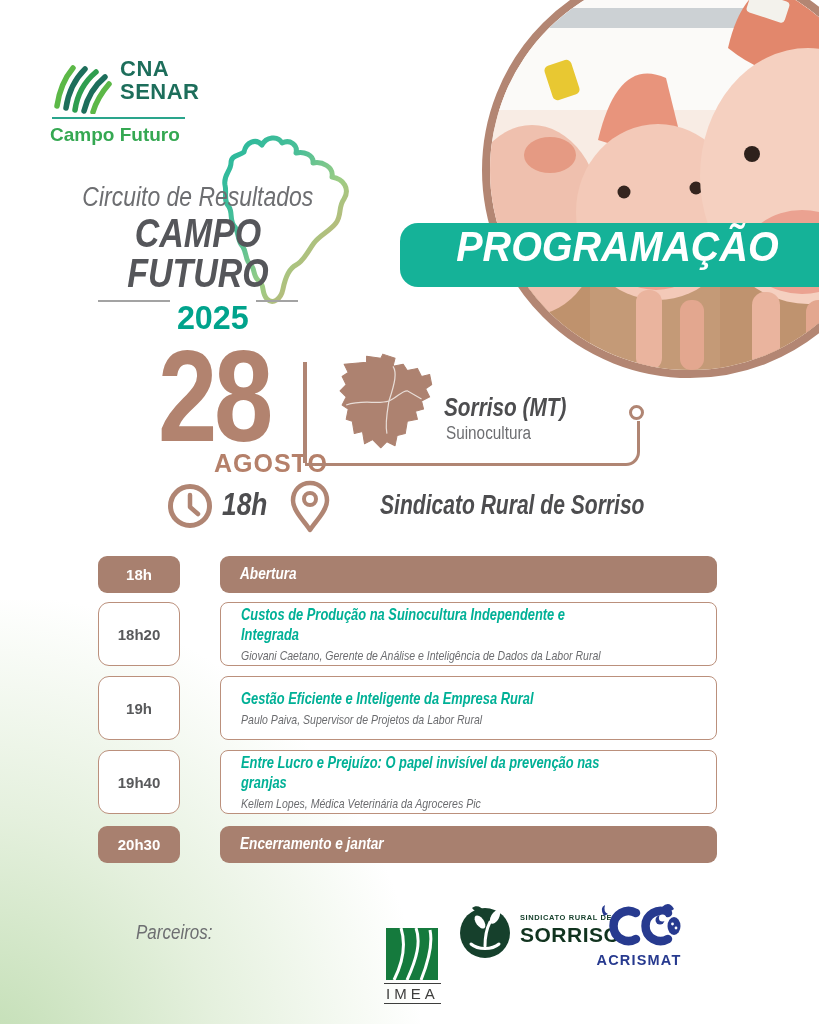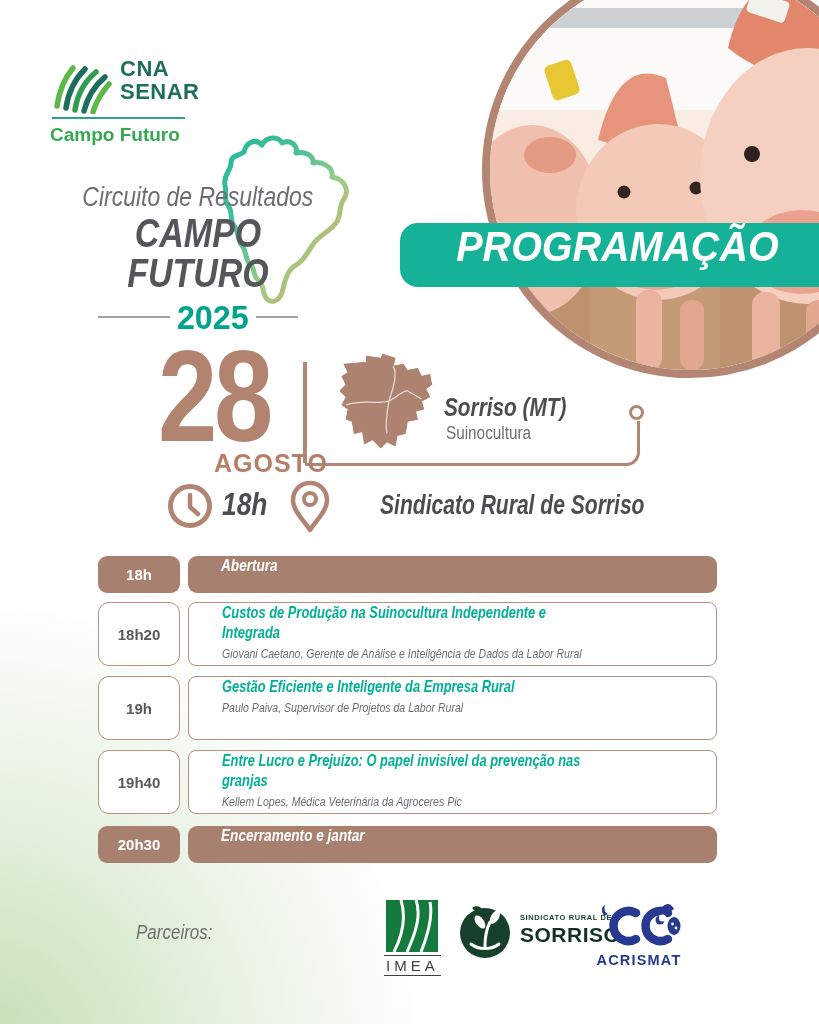--- a/index.html
+++ b/index.html
@@ -16,21 +16,21 @@
   .cna-text{margin-left:8px;margin-top:2px;font-weight:bold;font-size:22px;line-height:1.04;
     color:#1d6e5b;letter-spacing:.5px;}
   .logo-rule{left:52px;top:117px;width:133px;height:2px;background:#2aa58c;z-index:3;}
   .campo-futuro{left:50px;top:124px;font-size:19px;font-weight:bold;color:#35a852;z-index:3;}
 
   
   .brazil{left:192px;top:124px;z-index:1;}
   .title-wrap{left:48px;top:182px;width:300px;text-align:center;z-index:2;}
   .t1{font-style:italic;font-size:27px;color:#6d6e71;}
   .t2{font-style:italic;font-weight:bold;font-size:40px;color:#55565a;margin-top:0px;line-height:1.0;}
-  .t3row{display:flex;align-items:center;justify-content:center;margin-top:7px;}
+  .t3row{display:flex;align-items:flex-start;justify-content:center;margin-top:7px;}
   .dash{height:2px;background:#a3a3a3;}
   .t3{font-weight:bold;font-size:34px;color:#00a38c;margin:0 5px;line-height:1;}
 
   .cx{display:inline-block;transform-origin:center center;}
   .cxl{display:inline-block;transform-origin:left center;}
   .s94{transform:scaleX(.94);} .s85{transform:scaleX(.85);} .s95{transform:scaleX(.95);}
   .s82{transform:scaleX(.82);} .s80{transform:scaleX(.80);} .s78{transform:scaleX(.78);}
 
   
   .pig-circle{left:482px;top:-38px;width:400px;height:400px;border:8px solid #b38673;
@@ -57,39 +57,39 @@
   .clock{left:166px;top:482px;z-index:2;}
   .time18{left:222px;top:487px;font-size:31px;font-weight:bold;font-style:italic;color:#4d4d4f;z-index:2;}
   .pin{left:288px;top:479px;z-index:2;}
   .venue{left:336px;top:490px;font-size:27px;font-weight:bold;font-style:italic;color:#4d4d4f;z-index:2;margin-left:44px;}
 
   
   .sched{left:98px;top:556px;width:619px;z-index:2;}
   .srow{display:flex;}
   .srow .tcell{width:82px;flex:none;margin-right:8px;display:flex;align-items:center;justify-content:center;
     font-weight:bold;font-size:15px;}
-  .srow .ccell{flex:1;display:flex;flex-direction:column;justify-content:flex-start;padding-left:33px;box-sizing:border-box;}
+  .srow .ccell{flex:1;display:flex;flex-direction:column;justify-content:center;padding-left:20px;box-sizing:border-box;margin-left:32px;}
   .srow.filled{height:37px;}
   .srow.filled .tcell{background:#a8806f;border-radius:9px;color:#ffffff;}
   .srow.filled .ccell{background:#a8806f;border-radius:9px;color:#ffffff;}
   .srow.outl{height:64px;}
   .srow.outl .tcell{background:#ffffff;border:1.4px solid #bb907c;border-radius:11px;color:#58595b;box-sizing:border-box;}
   .srow.outl .ccell{background:#ffffff;border:1.4px solid #bb907c;border-radius:8px;box-sizing:border-box;}
   .stitle{font-size:16.5px;font-weight:bold;font-style:italic;color:#00b096;line-height:1.2;}
   .filled .stitle{color:#ffffff;font-size:17px;}
   .sspeaker{font-size:13.5px;font-style:italic;color:#6b6c6f;margin-top:3px;}
   .mb9{margin-bottom:9px;} .mb10{margin-bottom:10px;} .mb12{margin-bottom:12px;}
 
   
   .parc-label{left:136px;top:921px;font-size:20px;font-style:italic;color:#6d6e71;z-index:2;}
   .famato{left:226px;top:898px;display:flex;z-index:2;}
   .famato-txt{margin-left:10px;margin-top:22px;}
   .famato-top{font-size:8px;font-weight:bold;color:#2f2f2e;letter-spacing:3.5px;}
   .famato-name{font-size:22px;font-weight:bold;color:#1a4e2c;letter-spacing:.5px;margin-top:2px;}
-  .imea{left:384px;top:900px;display:flex;flex-direction:column;align-items:center;z-index:2;}
+  .imea{left:384px;top:928px;display:flex;flex-direction:column;align-items:center;z-index:2;}
   .imea-name{font-size:15px;color:#3e3e3d;letter-spacing:4px;margin-top:3px;
     border-top:1px solid #3e3e3d;border-bottom:1px solid #3e3e3d;padding:1px 2px;}
   .sorriso{left:458px;top:902px;display:flex;z-index:2;}
   .sorriso-txt{margin-left:8px;margin-top:11px;}
   .sorriso-top{font-size:7.5px;font-weight:bold;color:#16402c;letter-spacing:.6px;}
   .sorriso-name{font-size:21px;font-weight:bold;color:#11331f;letter-spacing:.5px;margin-top:1px;}
   .acrismat{left:596px;top:901px;display:flex;flex-direction:column;align-items:center;z-index:2;}
   .acrismat-name{font-size:14.5px;font-weight:bold;color:#273a8f;letter-spacing:1.2px;margin-top:3px;}
 </style>
 </head>

